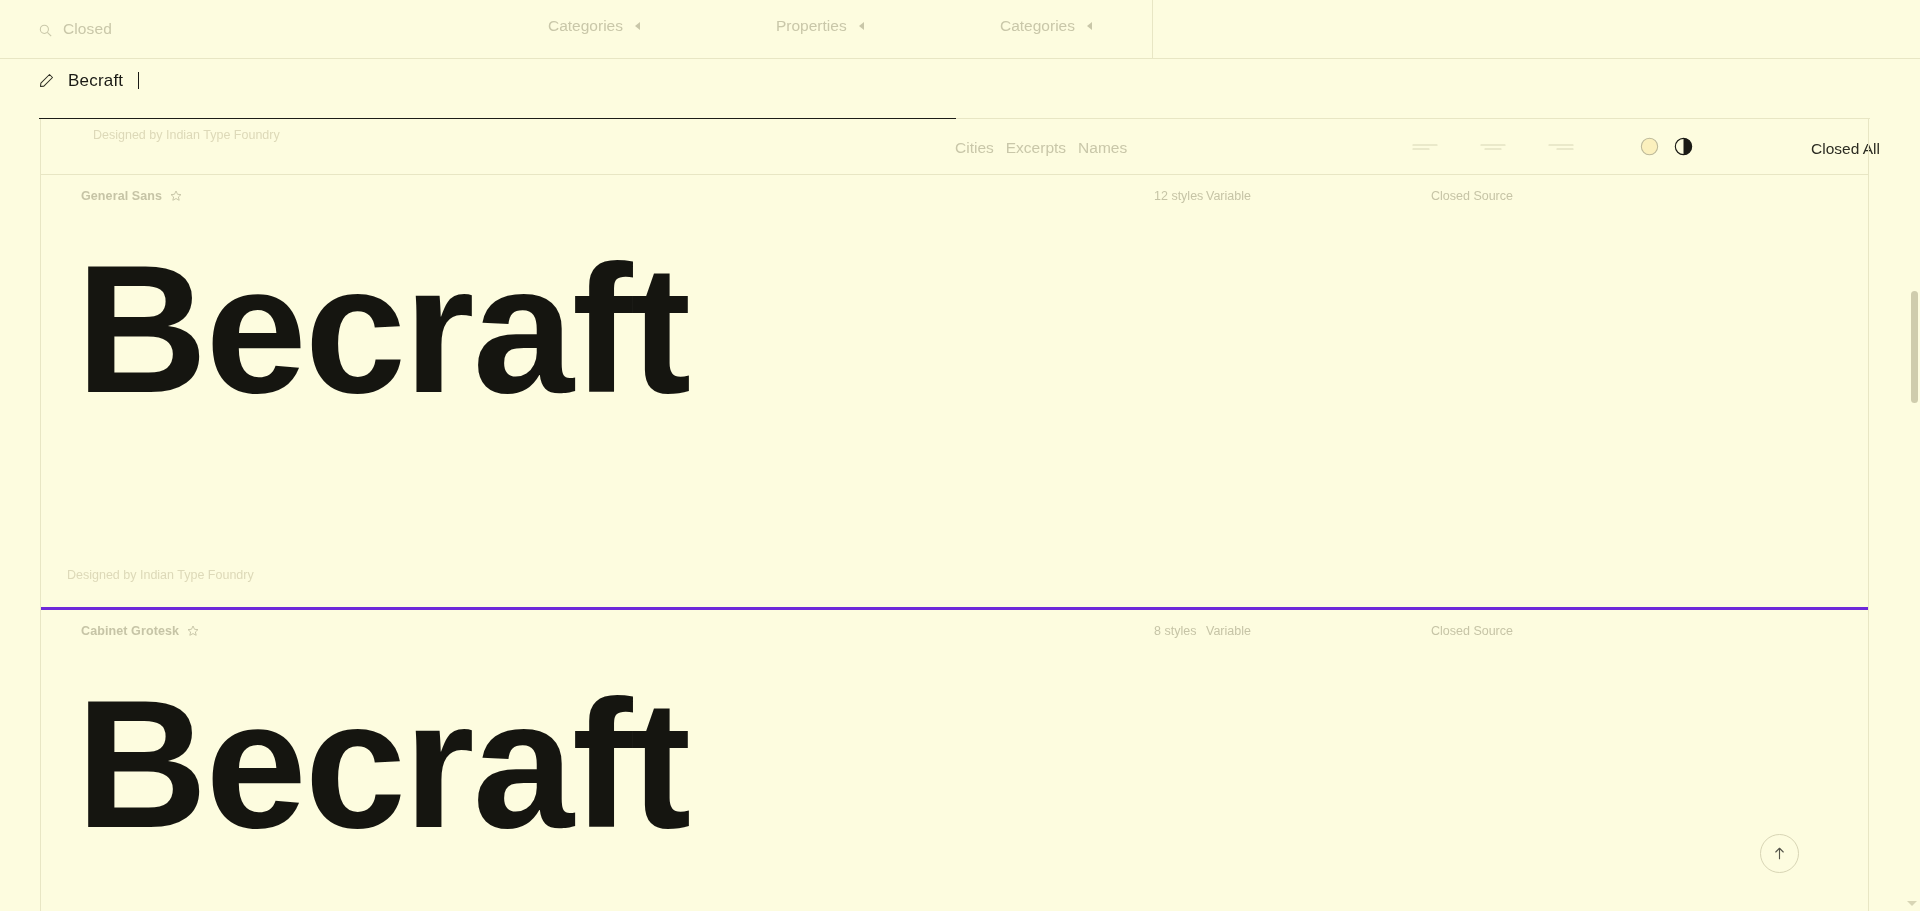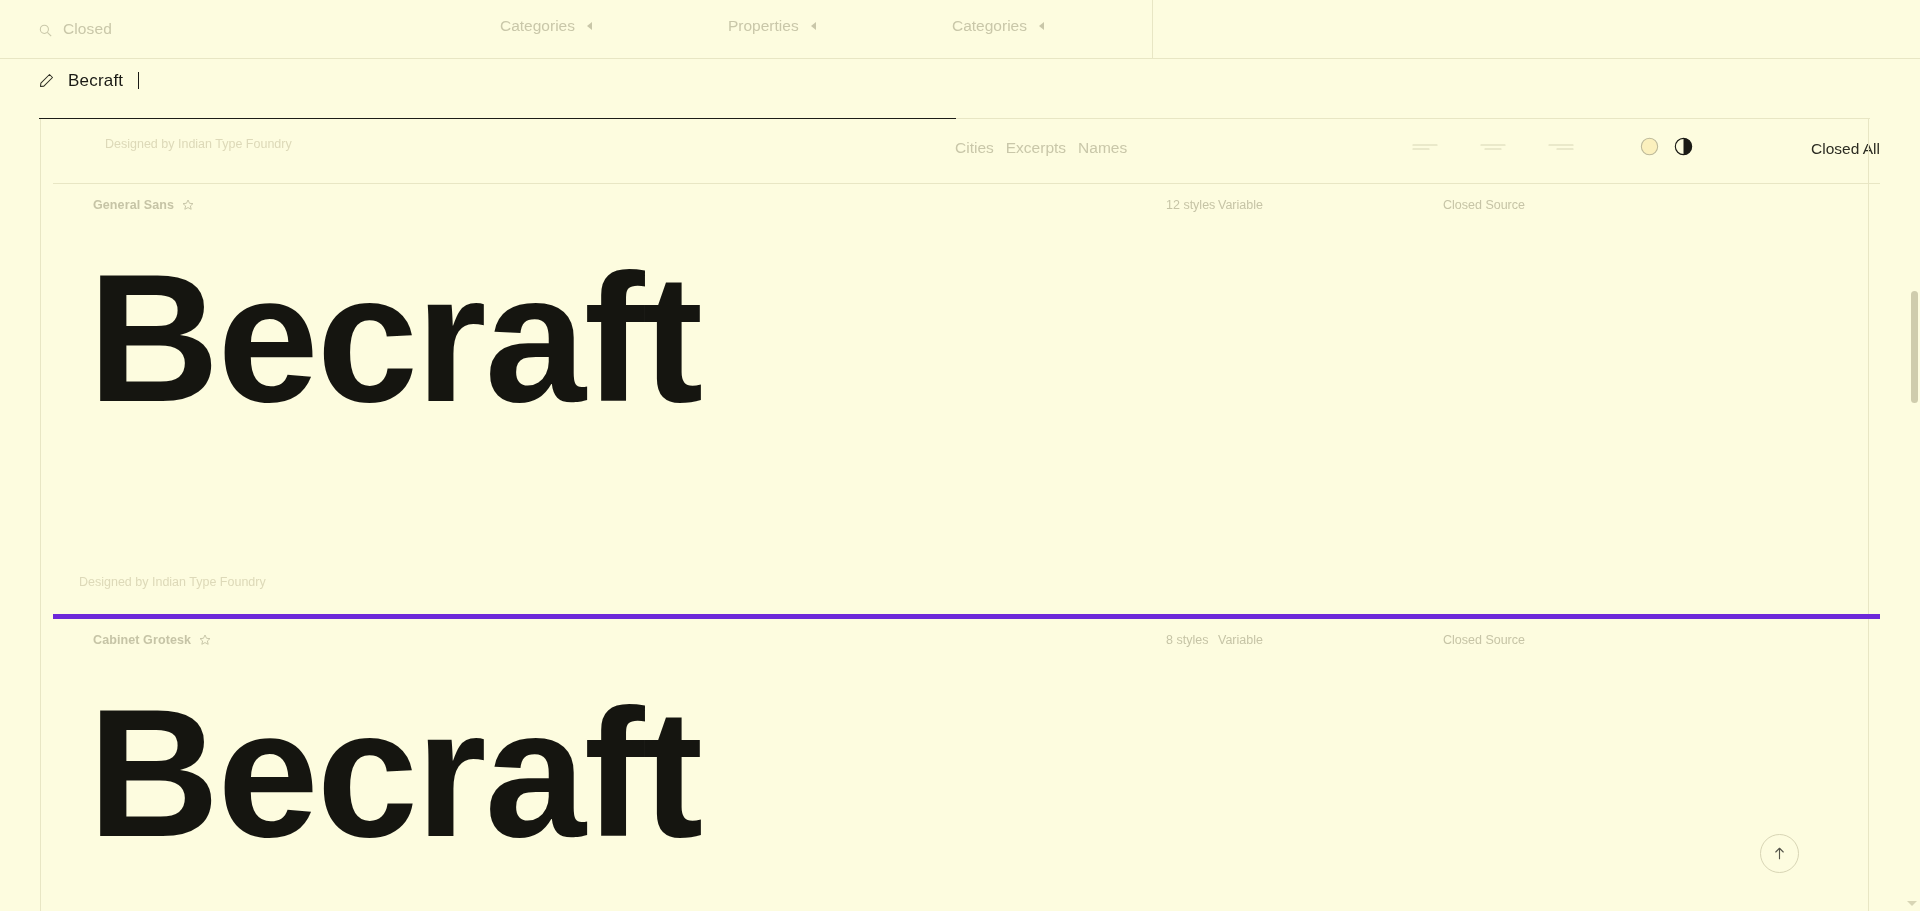--- a/index.html
+++ b/index.html
@@ -30,21 +30,21 @@
     padding-left: 39px;
     width: 470px; height: 59px;
   }
   .tb-search .si { width: 13px; height: 13px; display:block; flex:0 0 auto;}
   .tb-search .slabel {
     font-size: 15.5px; color: #c9c7a9; letter-spacing: .1px;
   }
   .filterbtn {
     display: flex; align-items: center; gap: 12px;
     font-size: 15.5px; color: #c9c7a9;
-    cursor: pointer; white-space: nowrap;
+    cursor: pointer; white-space: nowrap; margin-left: 48px;
   }
   .filterbtn .caret {
     width: 0; height: 0;
     border-top: 4px solid transparent;
     border-bottom: 4px solid transparent;
     border-right: 5px solid #c9c7a9;
     display:block;
   }
   #f-categories { position:absolute; left: 500px; top: 17px; }
   #f-properties { position:absolute; left: 728px; top: 17px; }
@@ -114,39 +114,38 @@
   }
   .cicon { width: 19px; height: 19px; display:block; cursor:pointer; }
 
   .resetall {
     position: absolute; left: 1811px; top: 81px;
     font-size: 15.5px; color: #2c2c22; cursor: pointer;
   }
 
   
   .content {
-    position: absolute; top: 119px; left: 0;
+    position: absolute; top: 110px; left: 0;
     width: 1905px; height: 792px;
     overflow: hidden;
-    padding-left: 12px;
   }
   .colrule-left {
     position: absolute; left: 40px; top: 119px;
     width: 1px; height: 792px; background: #e8e6c4;
   }
   .colrule-right {
     position: absolute; left: 1868px; top: 119px;
     width: 1px; height: 792px; background: #e8e6c4;
   }
 
   .fontcard {
     position: relative;
     margin-left: 41px;
     width: 1827px;
-    border-bottom: 5px solid #6d28d9;
+    border-bottom: 3px solid #6d28d9;
   }
   .card-head {
     position: relative;
     height: 46px;
   }
   .fname {
     position: absolute; left: 40px; top: 14px;
     display: flex; align-items: center; gap: 8px;
     font-size: 12.5px; font-weight: bold; color: #c6c4a6;
     letter-spacing: .1px;

